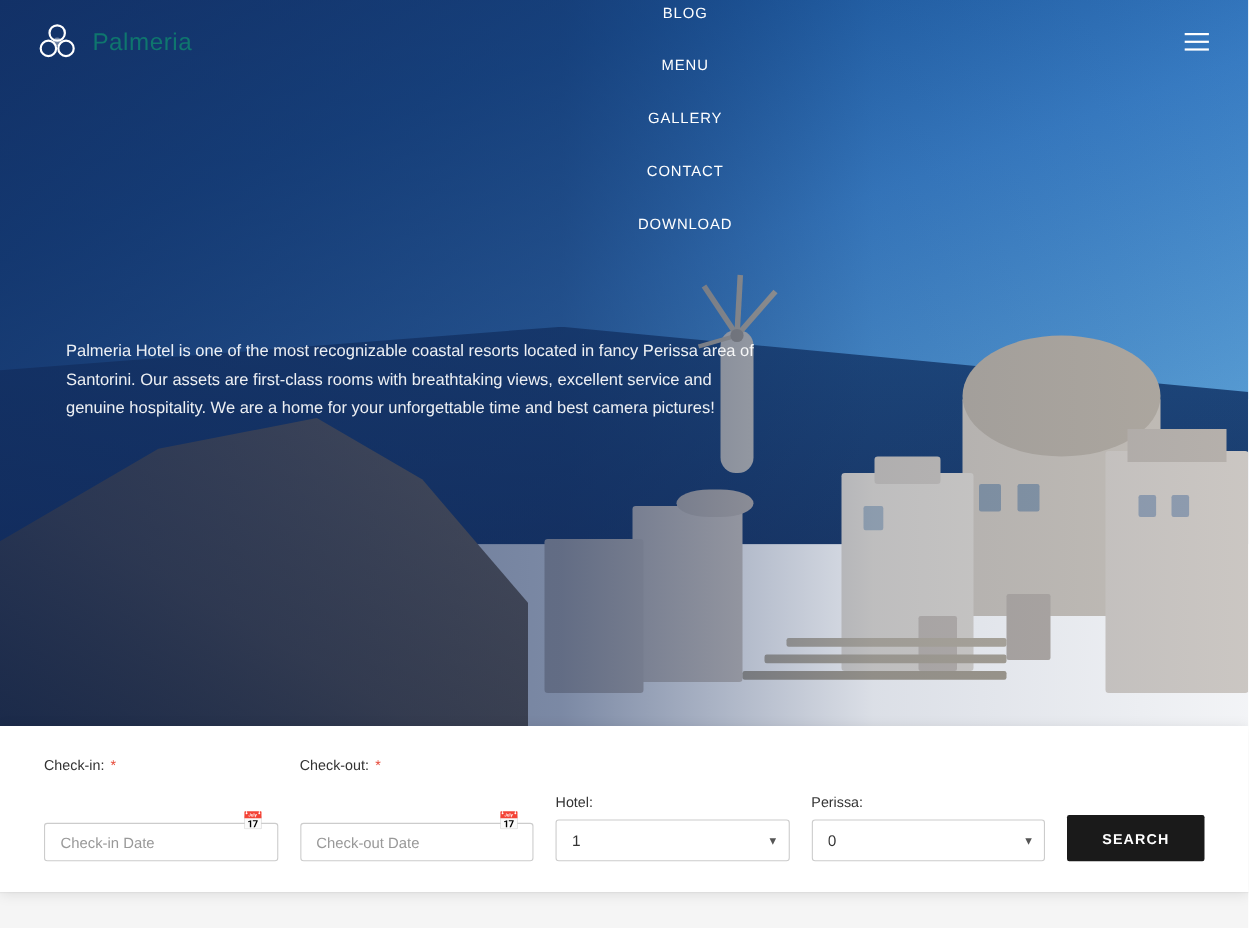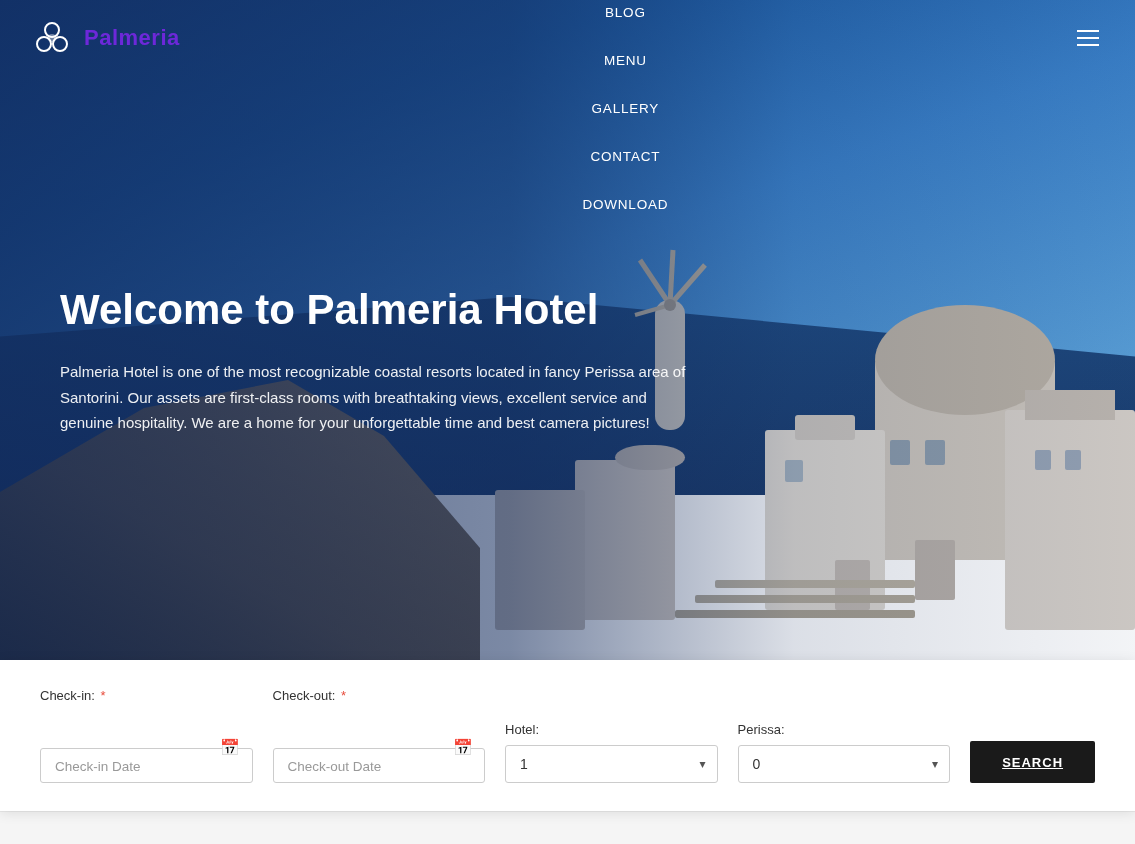--- a/index.html
+++ b/index.html
@@ -23,22 +23,22 @@
       gap: 10px;
       text-decoration: none;
       color: white;
     }
     .brand-logo {
       width: 44px;
       height: 44px;
     }
     .brand-name {
       font-size: 22px;
-      font-weight: 700;
-      color: #6d28d9;
+      font-weight: 400;
+      color: #0f766e;
       letter-spacing: 0.5px;
     }
     .navbar-links {
       display: flex;
       align-items: center;
       gap: 30px;
       list-style: none;
       flex-direction: column;
     }
     .navbar-links li a {
@@ -225,21 +225,20 @@
       color: white;
       border: none;
       font-size: 13px;
       font-weight: 600;
       letter-spacing: 1px;
       text-transform: uppercase;
       cursor: pointer;
       border-radius: 2px;
       height: 42px;
       white-space: nowrap;
-      text-decoration: underline;
     }
 
     
     .bottom-hint {
       background: #f5f5f5;
       height: 44px;
       display: flex;
       align-items: center;
       padding: 0 40px;
       border-top: 1px solid #e8e8e8;
@@ -323,21 +322,20 @@
       <rect x="510" y="280" width="20" height="25" rx="2" fill="#6080a0" opacity="0.6"></rect>
       <rect x="370" y="300" width="18" height="22" rx="2" fill="#6888a8" opacity="0.5"></rect>
       <rect x="620" y="290" width="16" height="20" rx="2" fill="#5878a0" opacity="0.5"></rect>
       <rect x="650" y="290" width="16" height="20" rx="2" fill="#5878a0" opacity="0.5"></rect>
     </svg>
   </div>
 
   <div class="hero-overlay"></div>
 
   <div class="hero-content">
-    <h1 class="hero-title">Welcome to Palmeria Hotel</h1>
     <p class="hero-desc">Palmeria Hotel is one of the most recognizable coastal resorts located in fancy Perissa area of Santorini. Our assets are first-class rooms with breathtaking views, excellent service and genuine hospitality. We are a home for your unforgettable time and best camera pictures!</p>
   </div>
 </section>
 
 <div class="booking-bar">
 
   <div class="booking-field">
     <label>
       <span>Check-in:</span>
       <span class="required">*</span>

